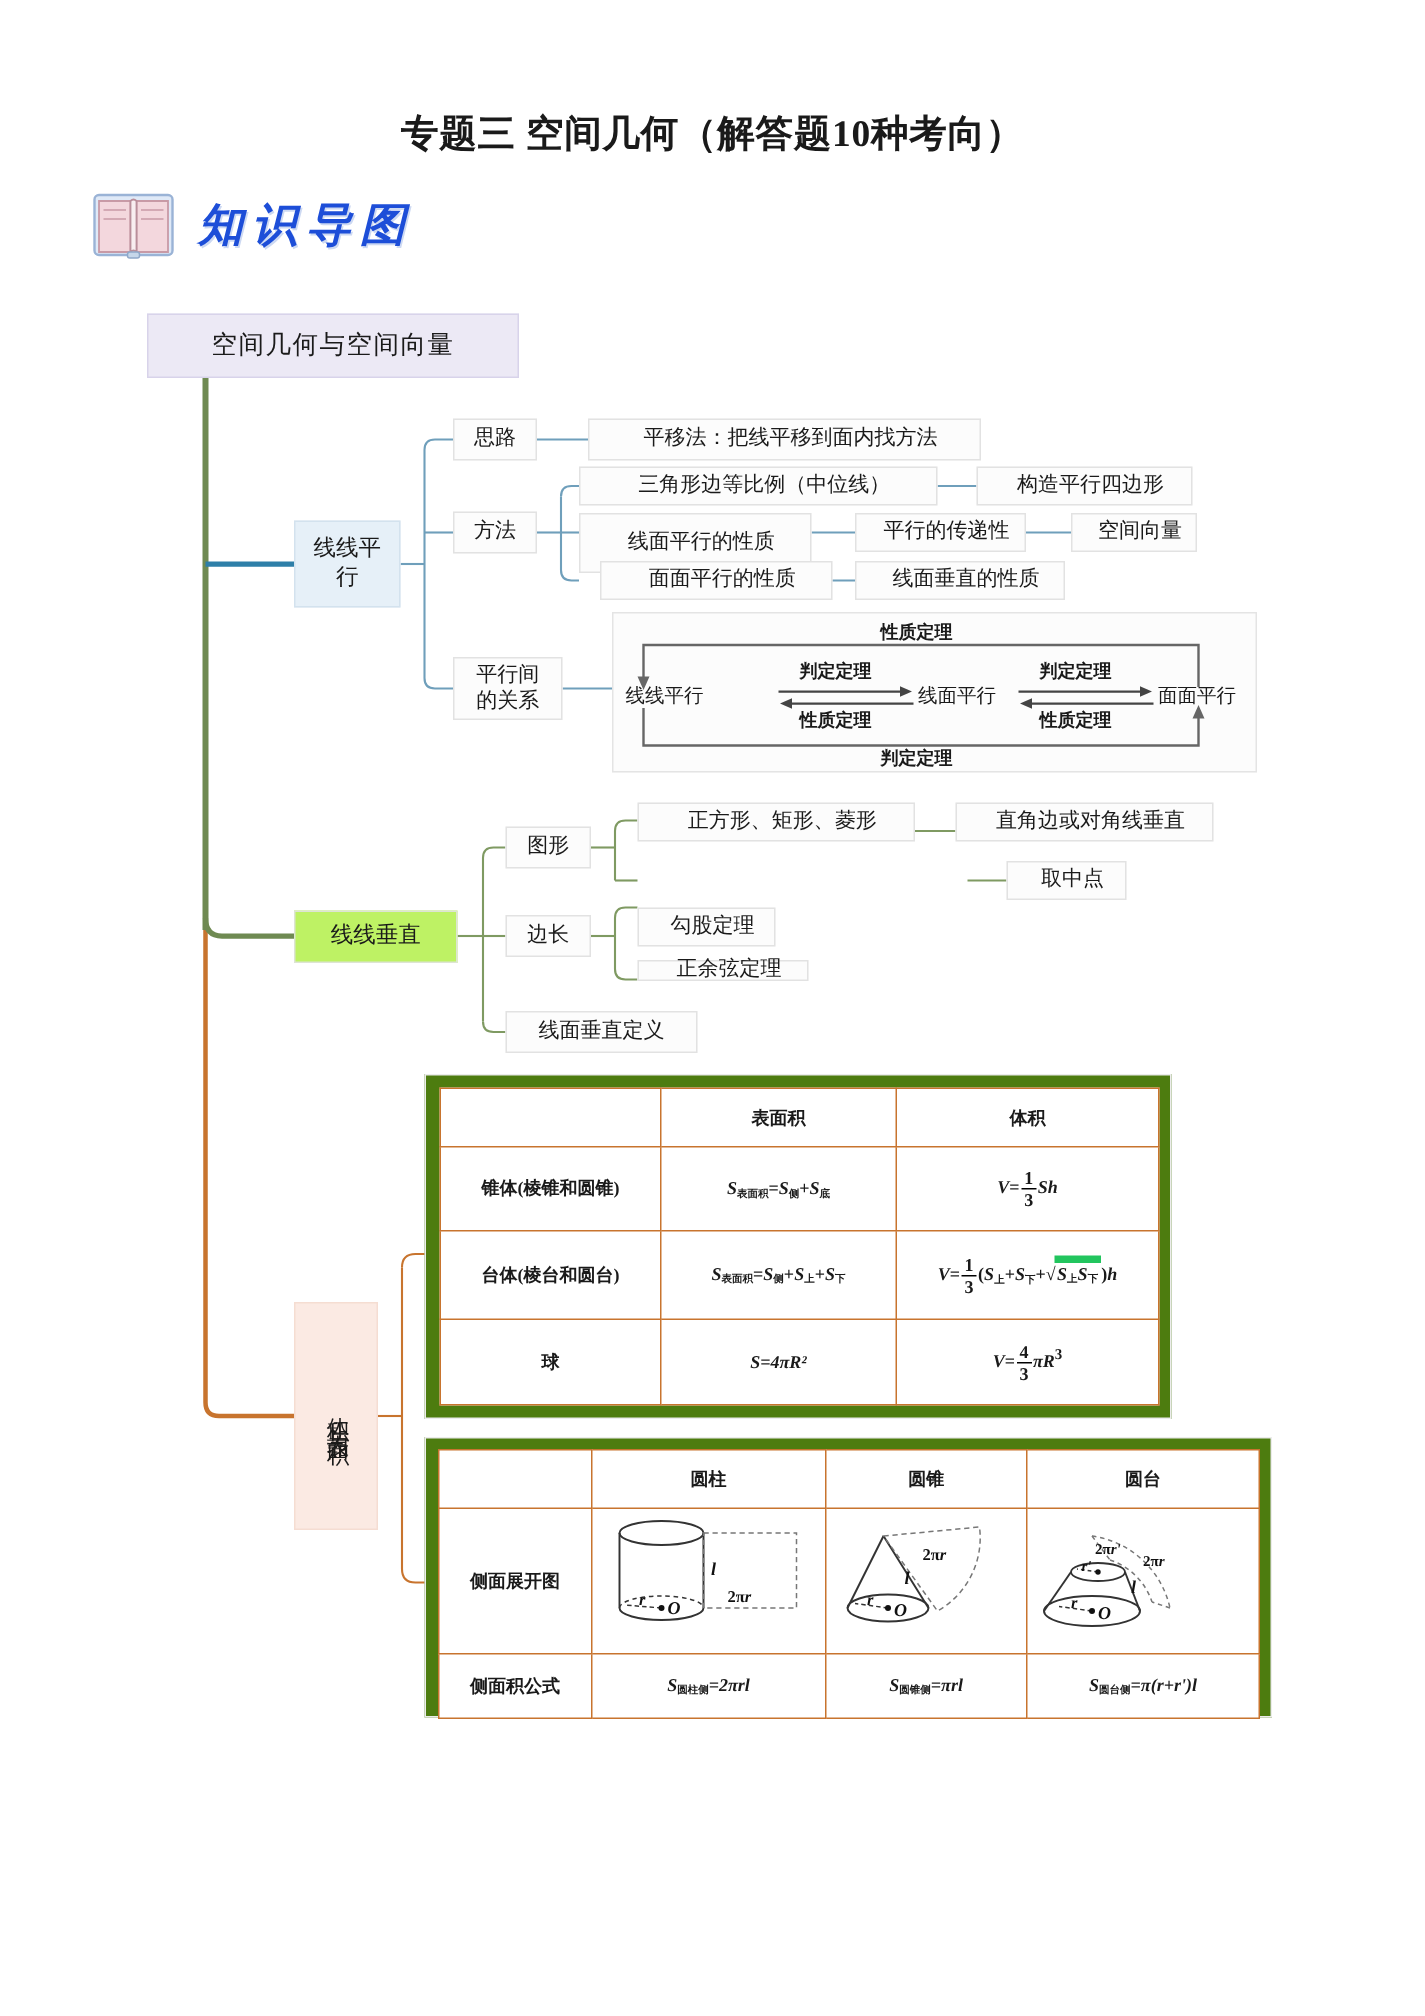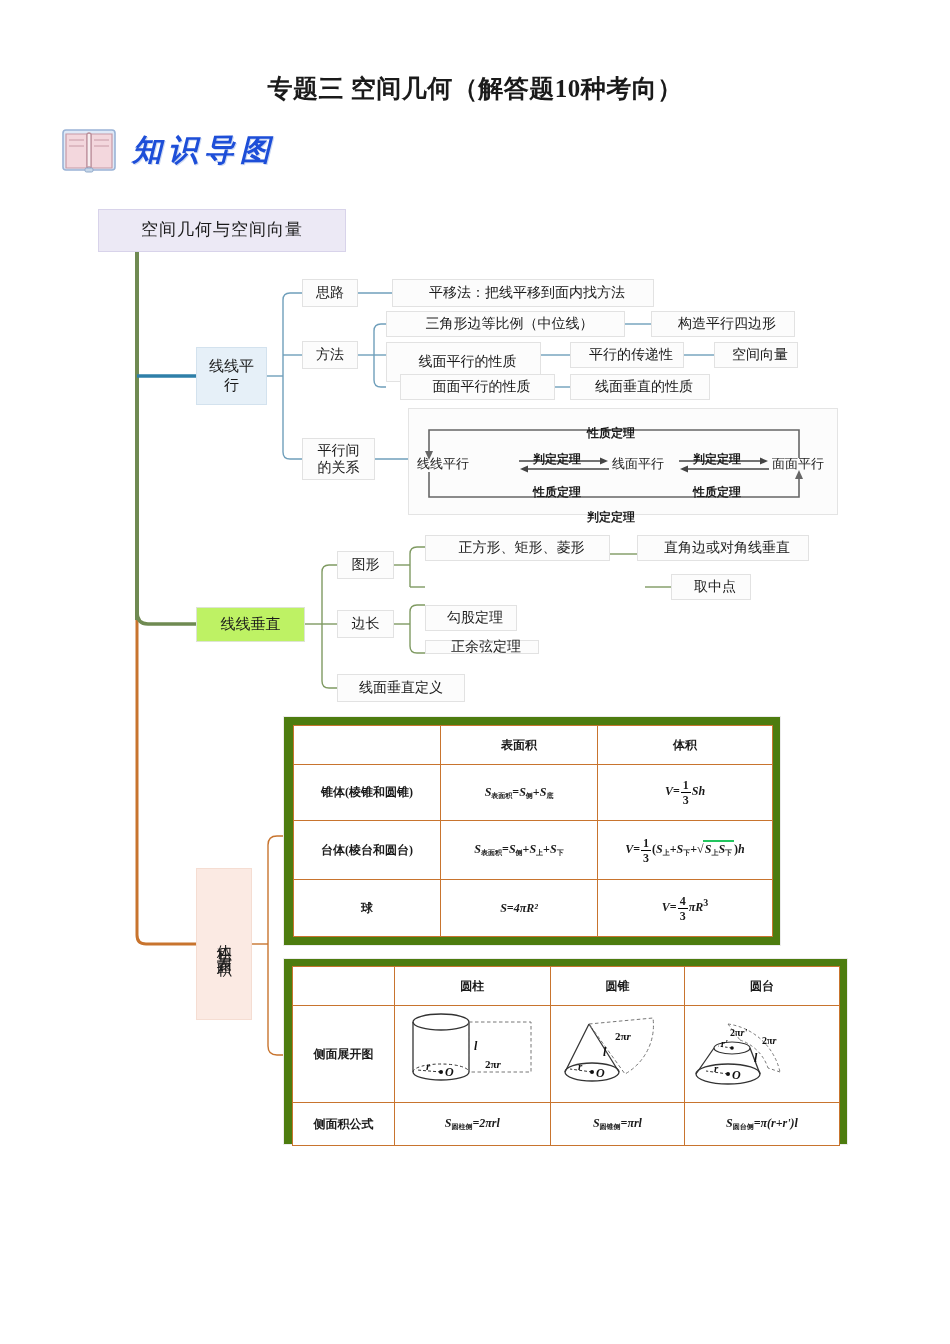--- a/index.html
+++ b/index.html
@@ -127,21 +127,20 @@
     position: absolute;
     font-size: 13px;
     white-space: nowrap;
   }
   .rel-lbl {
     position: absolute;
     font-size: 12px;
     font-weight: bold;
     white-space: nowrap;
     font-family: "Liberation Serif", "DejaVu Serif", serif;
-    margin-top: 12px;
   }
 
   
   table.fml {
     position: absolute;
     border-collapse: collapse;
     background: #ffffff;
     font-size: 12px;
   }
   table.fml td, table.fml th {
@@ -164,21 +163,21 @@
     display: inline-flex;
     flex-direction: column;
     vertical-align: middle;
     text-align: center;
     line-height: 1;
     margin: 0 1px;
   }
   .frac .num { border-bottom: 1px solid #000; padding: 0 2px 1px; }
   .frac .den { padding: 1px 2px 0; }
   .sqrt {
-    border-top: 2px solid #22c55e;
+    border-top: 5px solid #22c55e;
     padding: 0 2px;
     margin-left: -1px;
   }
   .figcell { height: 88px; }
 </style>
 </head>
 <body>
 
 <div class="page">
 

